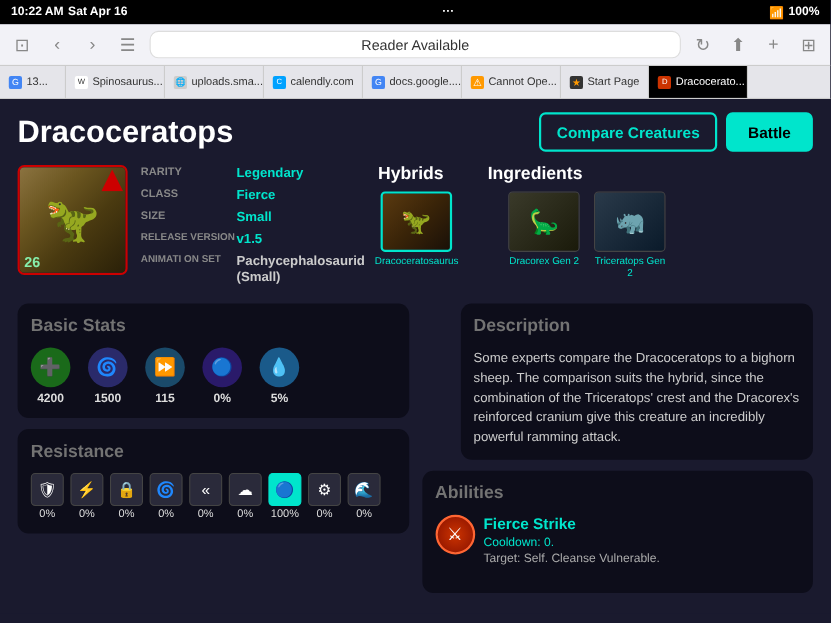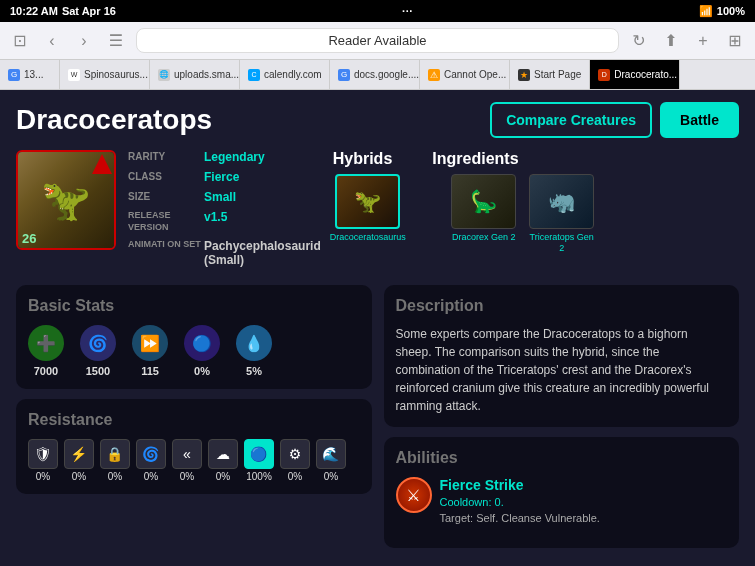--- a/index.html
+++ b/index.html
@@ -183,21 +183,21 @@
       display: flex;
       align-items: flex-start;
       margin-bottom: 6px;
       font-size: 12px;
     }
     .stat-label {
       color: #888;
       font-size: 10px;
       text-transform: uppercase;
       font-weight: 600;
-      width: 76px;
+      width: 87px;
       flex-shrink: 0;
       line-height: 1.3;
     }
     .stat-value {
       color: #00e5cc;
       font-size: 12px;
       font-weight: 600;
     }
 
     
@@ -511,21 +511,21 @@
 
   <div class="bottom-grid">
 
     <div>
 
       <div class="panel" style="margin-bottom:10px;">
         <div class="panel-title">Basic Stats</div>
         <div class="stat-icons-row">
           <div class="stat-icon-item">
             <div class="stat-circle health">➕</div>
-            <span class="stat-num">7000</span>
+            <span class="stat-num">4200</span>
           </div>
           <div class="stat-icon-item">
             <div class="stat-circle attack">🌀</div>
             <span class="stat-num">1500</span>
           </div>
           <div class="stat-icon-item">
             <div class="stat-circle speed">⏩</div>
             <span class="stat-num">115</span>
           </div>
           <div class="stat-icon-item">
@@ -578,21 +578,21 @@
             <div class="resist-icon">🌊</div>
             <span class="resist-pct">0%</span>
           </div>
         </div>
       </div>
 
     </div>
 
     <div>
 
-      <div class="panel" style="margin-bottom:10px;">
+      <div class="panel" style="margin-bottom:10px;margin-left:35px;">
         <div class="panel-title">Description</div>
         <p class="description-text">Some experts compare the Dracoceratops to a bighorn sheep. The comparison suits the hybrid, since the combination of the Triceratops' crest and the Dracorex's reinforced cranium give this creature an incredibly powerful ramming attack.</p>
       </div>
 
       <div class="panel">
         <div class="panel-title">Abilities</div>
         <div class="ability-item">
           <div class="ability-row">
             <div class="ability-icon">⚔</div>
             <div>

